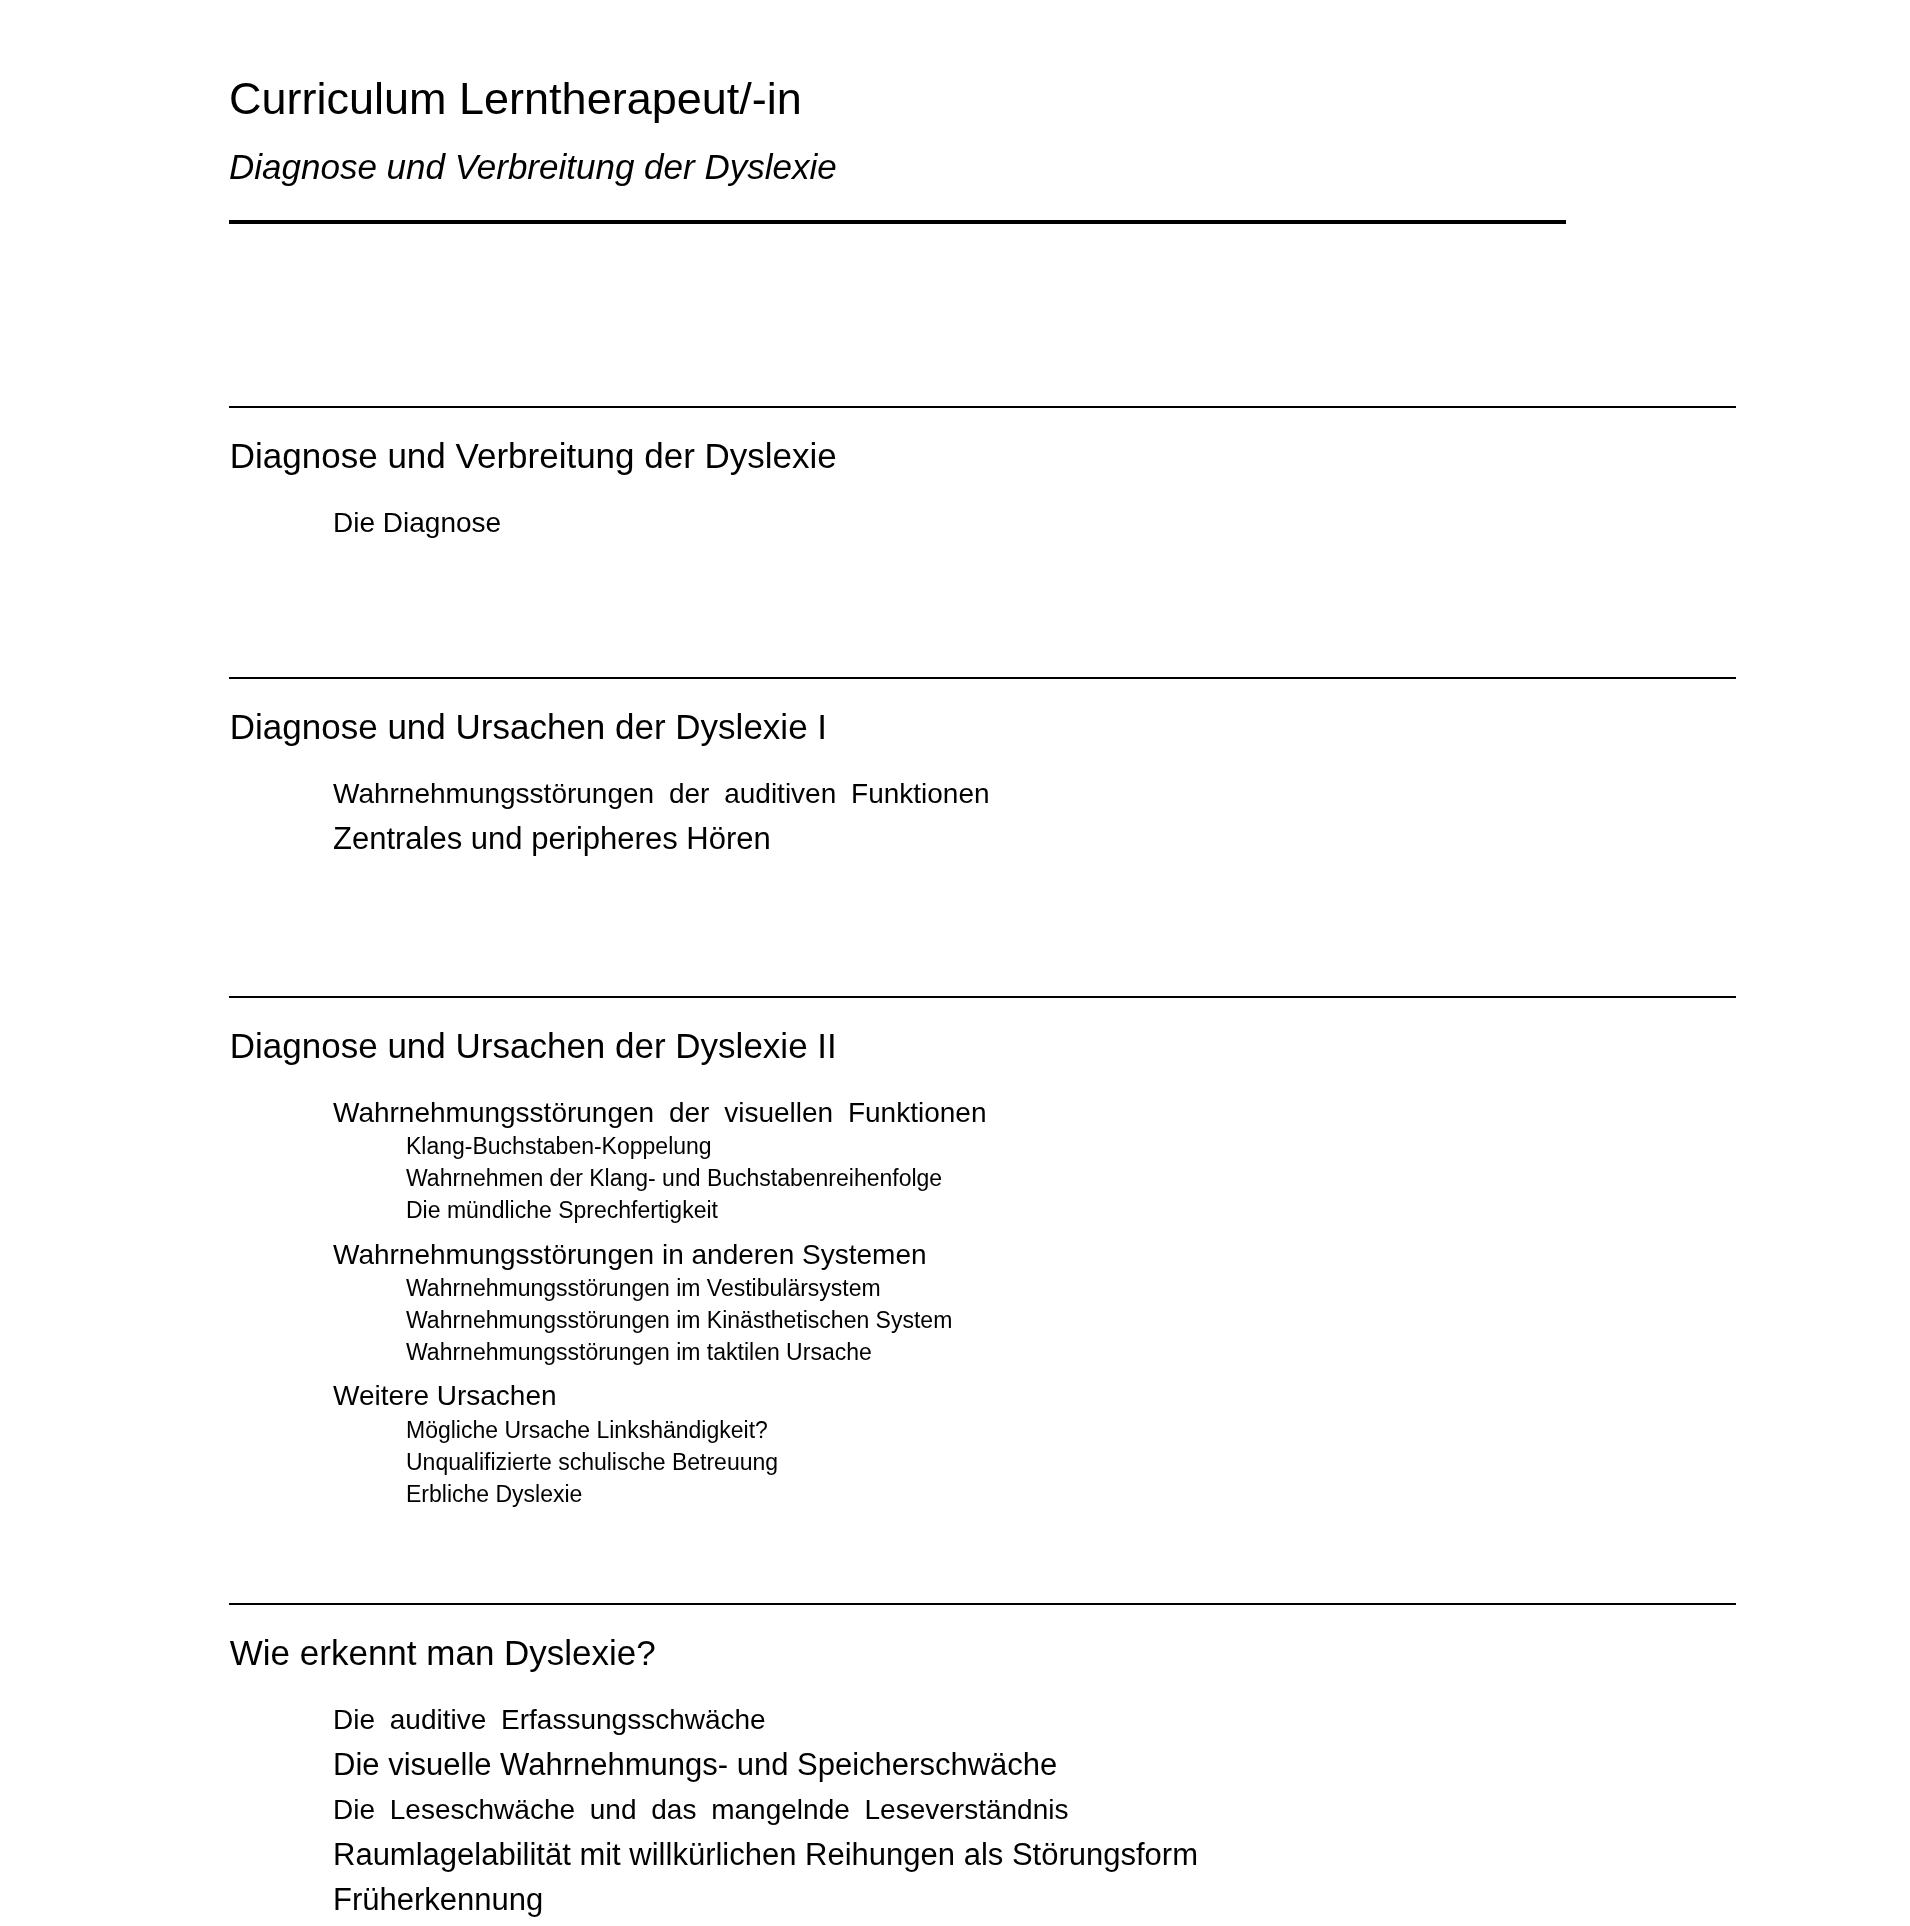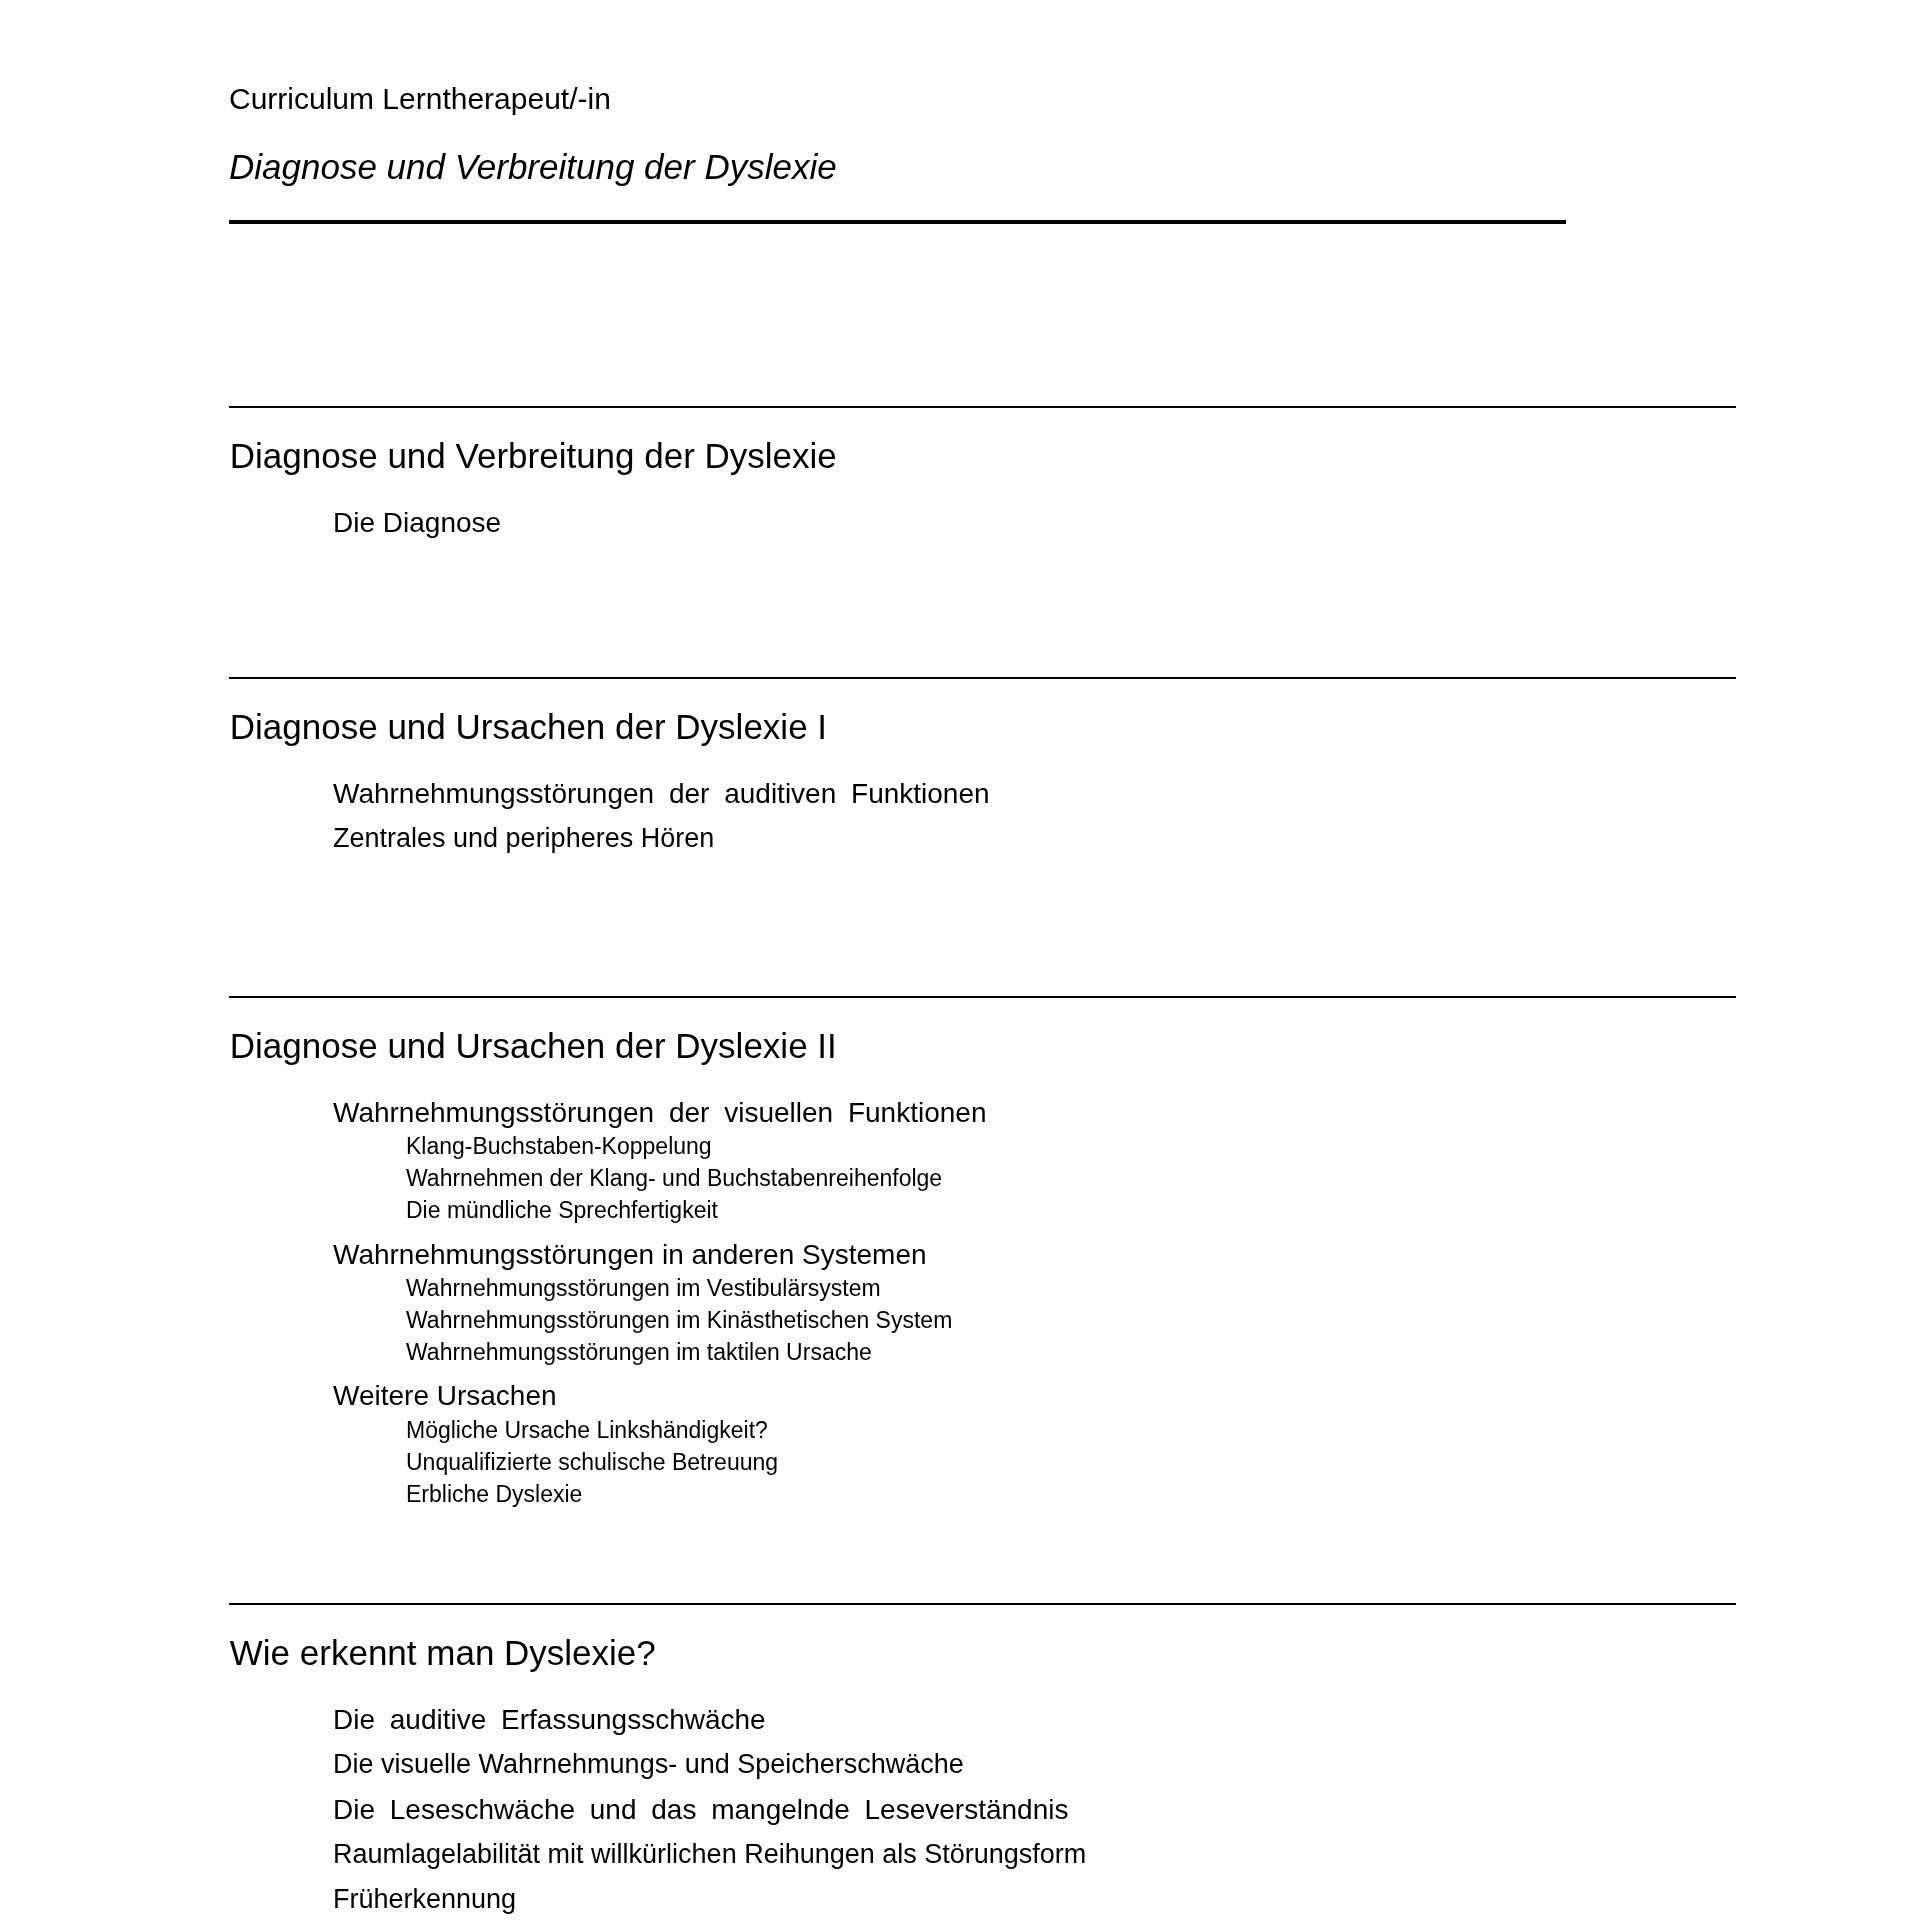--- a/index.html
+++ b/index.html
@@ -1,27 +1,27 @@
 <!DOCTYPE html>
 <html style="font-size:6.2px"><head>
 <meta charset="utf-8">
 <style>
   html, body { margin: 0; padding: 0; background: #ffffff; }
   body { width: 1911px; height: 2703px; position: relative; overflow: hidden;
          font-family: "Liberation Sans", sans-serif; color: #000; }
   .abs { position: absolute; white-space: nowrap; }
-  .title { left: 229px; top: 72px; font-size: 30px; line-height: 54px; }
+  .title { left: 229px; top: 72px; font-size: 45px; line-height: 54px; }
   .subtitle { left: 229px; top: 146px; font-size: 35px; line-height: 42px; font-style: italic; }
   .rule-thick { left: 229px; top: 220px; width: 1337px; height: 3.9px; background: #000; }
   .section { position: absolute; left: 229px; width: 1507px; }
   .section .rule { height: 1.9px; background: #000; width: 100%; }
   .section .heading { font-size: 35px; line-height: 42px; margin-top: 27px; margin-left: 0.8px; }
   .items { margin-top: 23px; margin-left: 104px; }
   .item { font-size: 28px; line-height: 45px; }
-  .item.lg { font-size: 27px; }
+  .item.lg { font-size: 31px; }
   .subitems { margin-left: 73px; margin-top: -4.6px; margin-bottom: 5.4px; }
   .subitem { font-size: 23px; line-height: 32px; }
   .spaced { word-spacing: 7px; }
 </style>
 </head>
 <body>
 
 <div class="abs title">Curriculum Lerntherapeut/-in</div>
 <div class="abs subtitle">Diagnose und Verbreitung der Dyslexie</div>
 <div class="abs rule-thick"></div>

